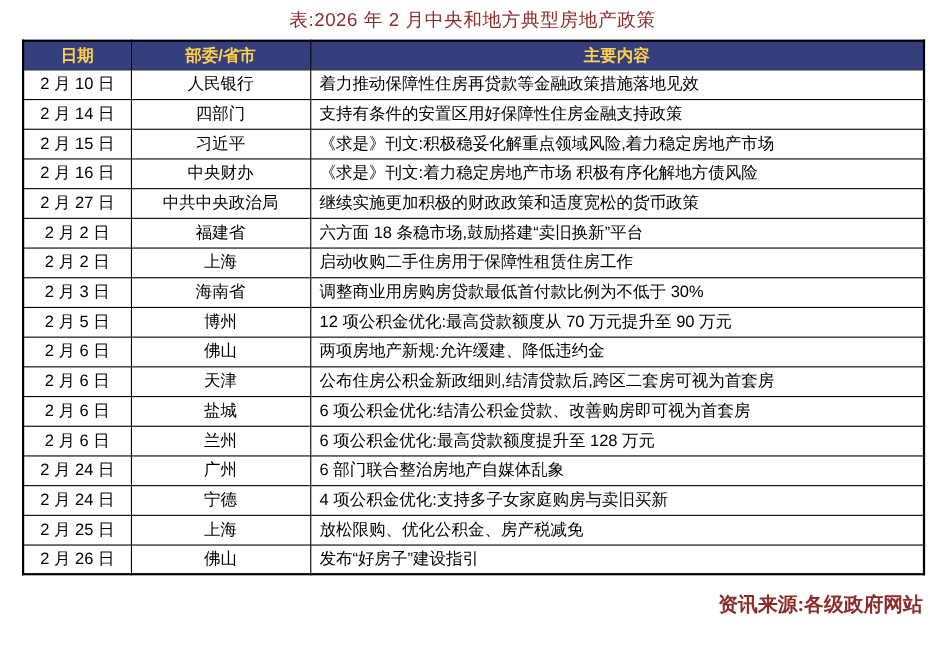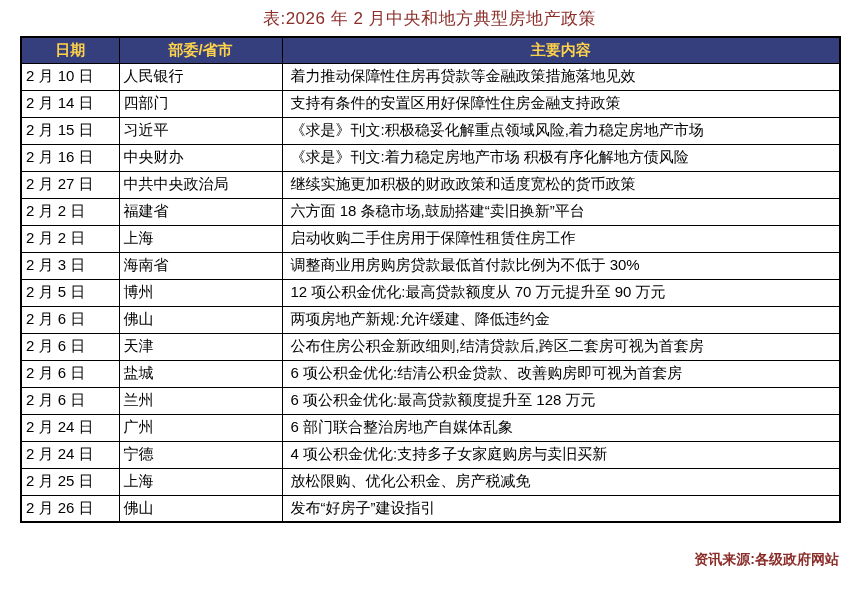--- a/index.html
+++ b/index.html
@@ -49,27 +49,27 @@
   }
   .policy-table td {
     font-size: 15px;
     height: 27px;
     border: 1px solid var(--border-color);
     padding: 0 4px;
     white-space: nowrap;
     overflow: hidden;
   }
   .policy-table td.cell-date,
-  .policy-table td.cell-org { text-align: left; margin-left: 13px; }
+  .policy-table td.cell-org { text-align: center; margin-left: 13px; }
   .policy-table td.cell-content { text-align: left; padding-left: 8px; margin-top: 29px; }
   .source-note {
-    margin: 28px 0 0 20px;
+    margin: 14px 0 0 20px;
     width: 819px;
     text-align: right;
-    font-size: 14px;
+    font-size: 18px;
     font-weight: bold;
     color: var(--accent-red);
   }
 </style>
 </head>
 <body>
 
 <div class="page-title">表:2026 年 2 月中央和地方典型房地产政策</div>
 
 <table class="policy-table">

